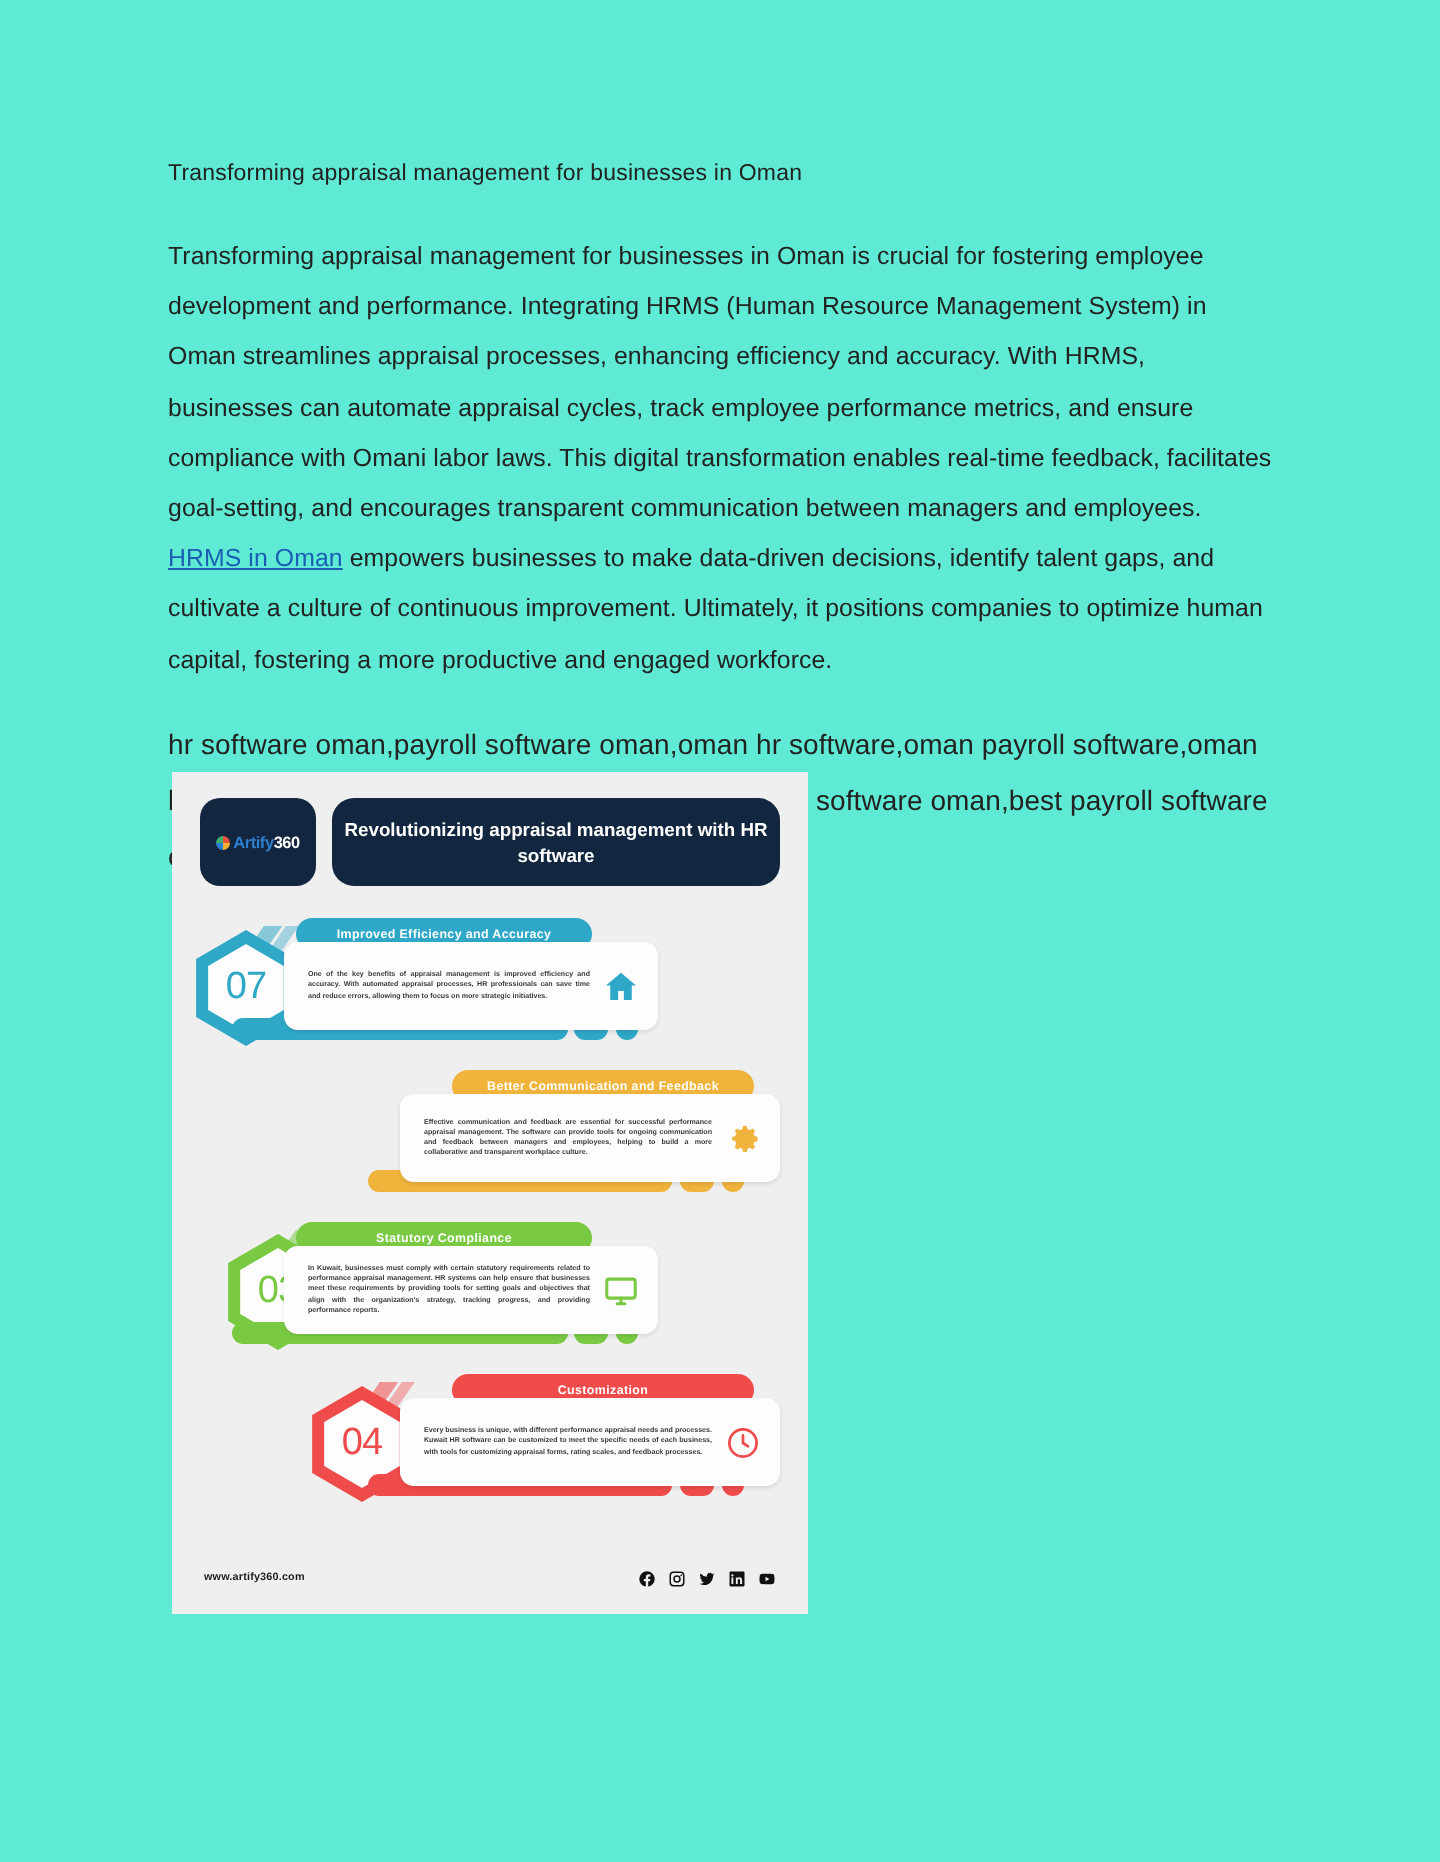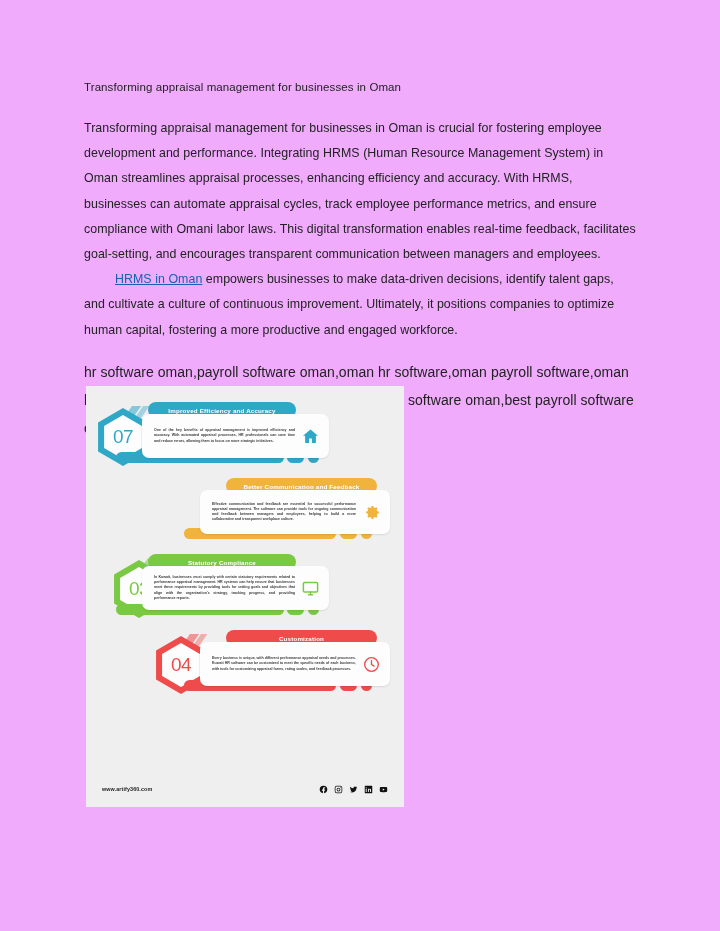--- a/index.html
+++ b/index.html
@@ -2,27 +2,27 @@
 <html><head>
 <meta charset="utf-8">
 <style>
   html,body{margin:0;padding:0;background:#ffffff;}
   body{
     width:720px;height:931px;
     font-family:"Liberation Sans", sans-serif;
     color:#202124;
     overflow:hidden;
   }
-  .page{position:relative;width:720px;height:931px;background:#f0abfc;}
+  .page{position:relative;width:720px;height:931px;background:#5eead4;}
 
   
   .article{position:absolute;left:84px;top:80px;width:552px;}
   .art-title{font-size:11.5px;line-height:15px;color:#222;letter-spacing:.1px;}
   .art-body{margin-top:21px;font-size:12.4px;line-height:25.2px;color:#222;letter-spacing:.05px;text-align:left;}
-  .art-body a{color:#1a5fb4;text-decoration:underline;margin-left:31px;}
+  .art-body a{color:#1a5fb4;text-decoration:underline;}
   .keywords{margin-top:15px;font-size:14px;line-height:28px;color:#222;letter-spacing:.05px;}
 
   
   .info{
     position:absolute;left:86px;top:386px;
     width:318px;height:421px;
     background:#efefef;
     overflow:hidden;
   }
   .info-head{display:flex;gap:8px;padding:13px 14px 0 14px;}
@@ -109,20 +109,30 @@
   <div class="article">
     <div class="art-title">Transforming appraisal management for businesses in Oman</div>
     <div class="art-body">
       <span>Transforming appraisal management for businesses in Oman is crucial for fostering employee development and performance. Integrating HRMS (Human Resource Management System) in Oman streamlines appraisal processes, enhancing efficiency and accuracy. With HRMS, businesses can automate appraisal cycles, track employee performance metrics, and ensure compliance with Omani labor laws. This digital transformation enables real-time feedback, facilitates goal-setting, and encourages transparent communication between managers and employees. </span><a href="#">HRMS in Oman</a><span> empowers businesses to make data-driven decisions, identify talent gaps, and cultivate a culture of continuous improvement. Ultimately, it positions companies to optimize human capital, fostering a more productive and engaged workforce.</span>
     </div>
     <div class="keywords">hr software oman,payroll software oman,oman hr software,oman payroll software,oman best payroll software,oman best hr software,best hr software oman,best payroll software oman</div>
   </div>
 
   <div class="info">
 
+    <div class="info-head">
+      <div class="logo-box">
+        <span class="logo-txt">
+          <span class="logo-mark"></span><span class="a">Artify</span><span class="n">360</span>
+        </span>
+      </div>
+      <div class="head-bar">
+        <span>Revolutionizing appraisal management with HR software</span>
+      </div>
+    </div>
 
     <div class="rows">
 
       <div class="row">
         <div class="hexwrap" style="left:8px;">
           <div class="swoosh" style="left:14px;background:#2fa8c8;opacity:.55;"></div>
           <div class="swoosh2" style="left:14px;background:#2fa8c8;opacity:.4;"></div>
           <div class="hex" style="background:#2fa8c8;"></div>
           <div class="hex-in">
               <b style="color:#2fa8c8;">07</b>

